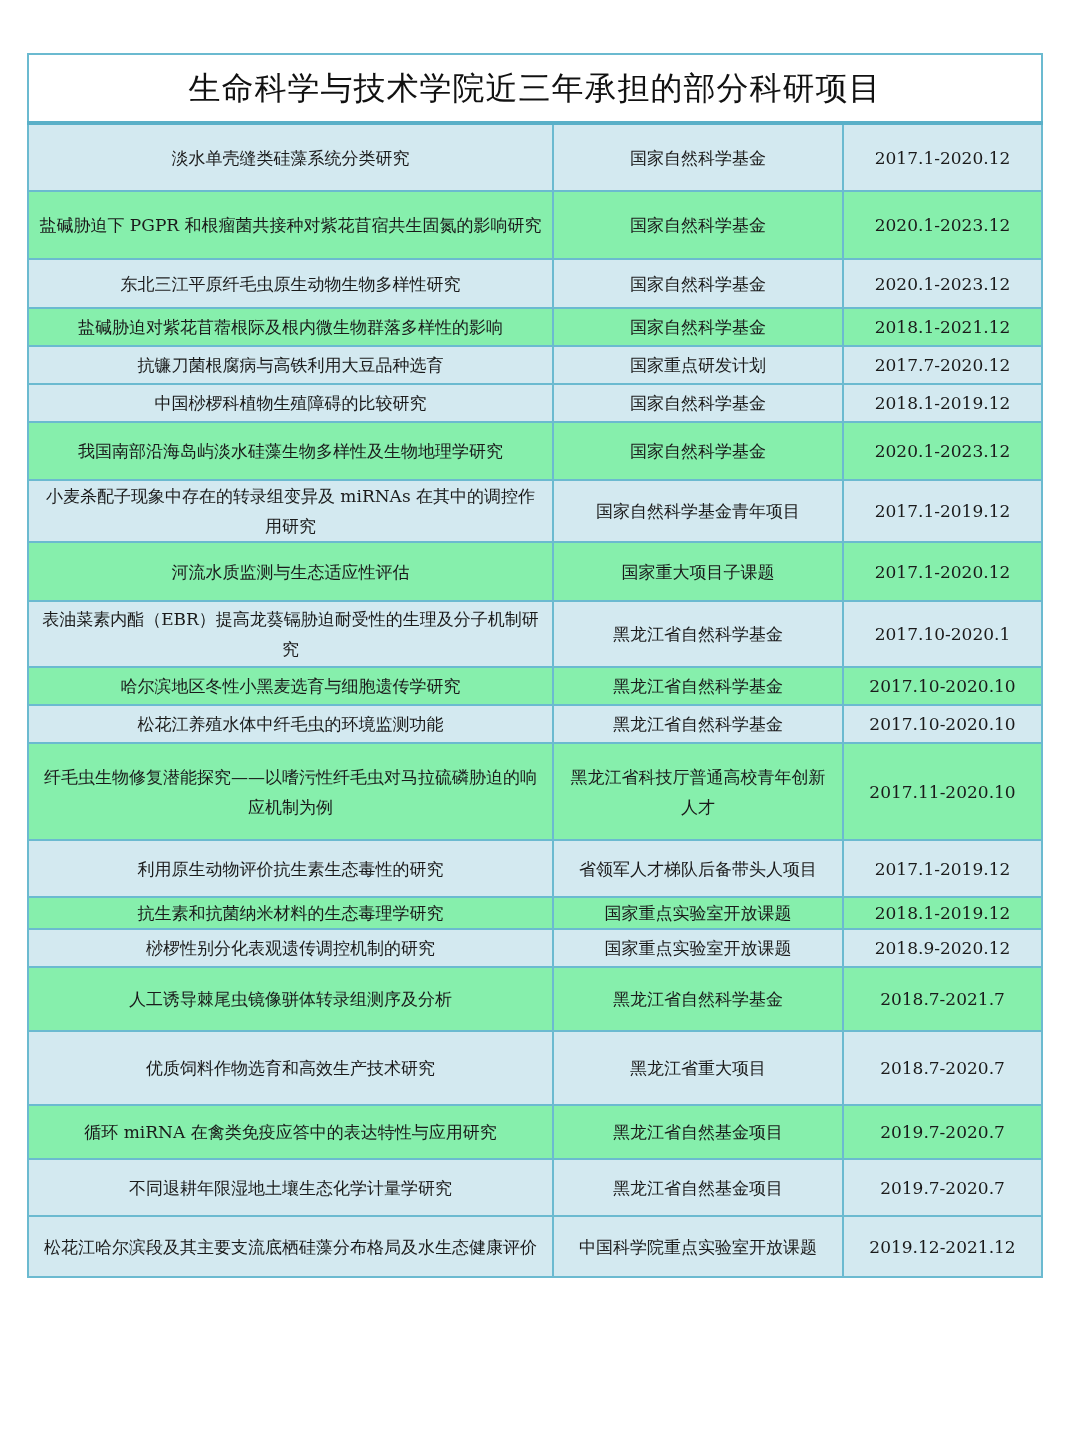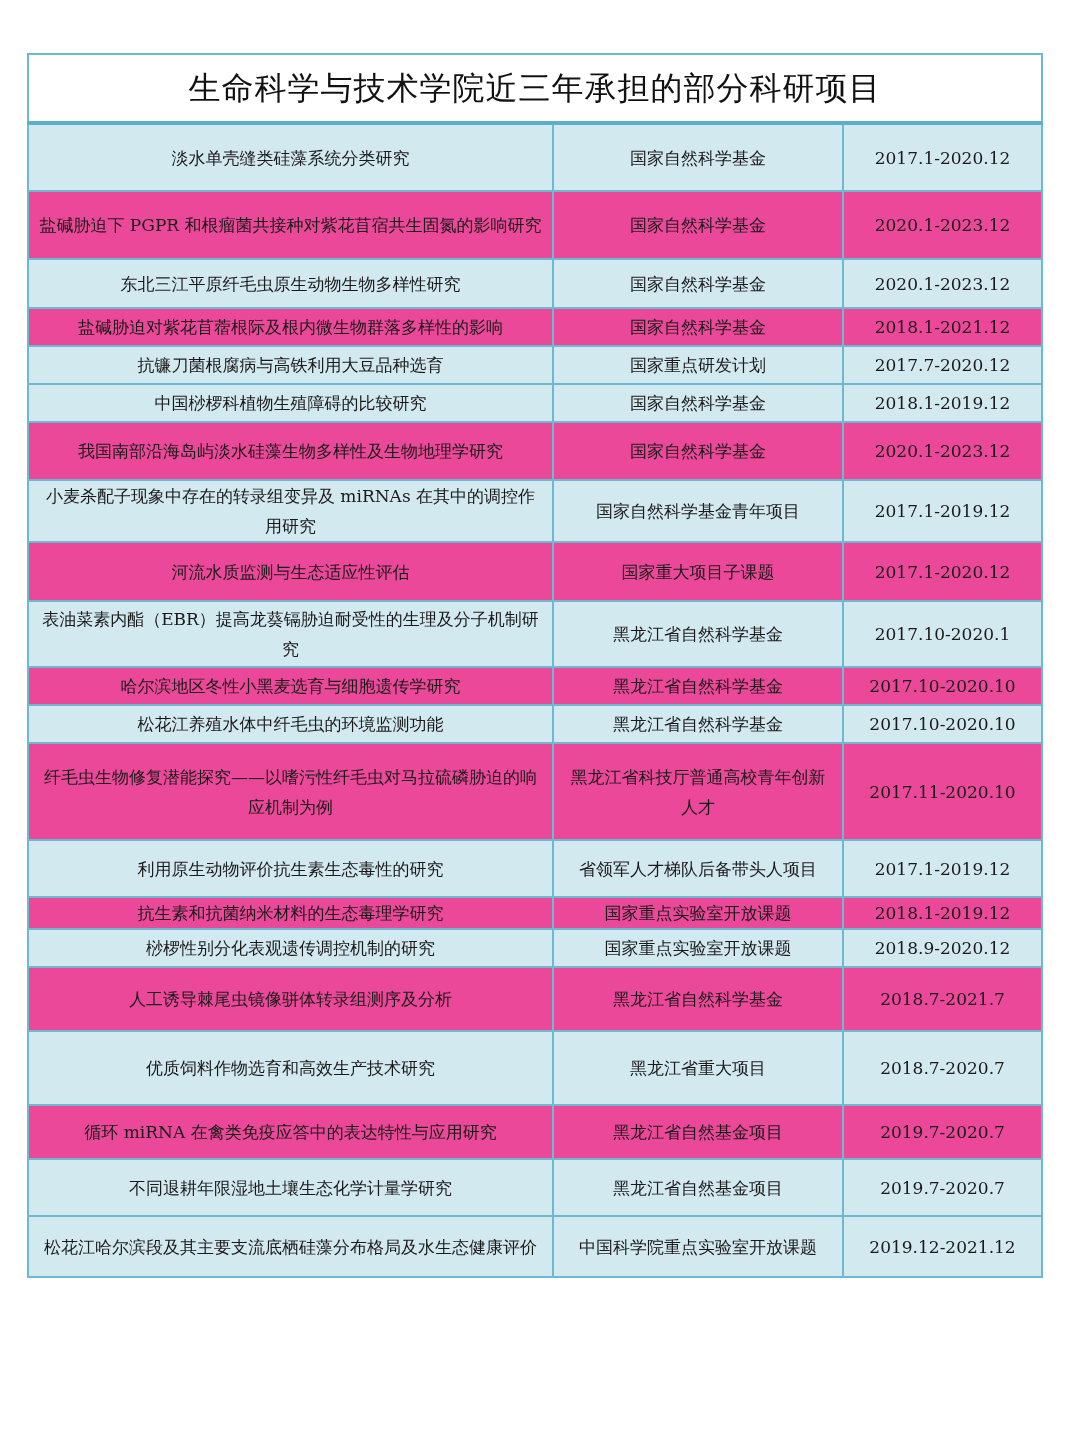--- a/index.html
+++ b/index.html
@@ -2,21 +2,21 @@
 <html><head>
 <meta charset="utf-8">
 <style>
   html, body { margin: 0; padding: 0; background: #ffffff; }
   body { width: 1080px; height: 1430px; position: relative; font-family: "DejaVu Serif", "Liberation Serif", serif; color: #1a1a1a; }
   .table-wrap { position: absolute; left: 27px; top: 53px; width: 1014px; }
   table { border-collapse: collapse; width: 1014px; table-layout: fixed; border: 2px solid #5ab0c8; }
   td { border: 2px solid #6bbad0; text-align: center; vertical-align: middle; padding: 0 10px; font-size: 17px; line-height: 30px; }
   .title-cell { height: 66px; font-size: 32px; line-height: 40px; font-family: "DejaVu Sans", "Liberation Sans", sans-serif; color: #111; background: #ffffff; border-bottom: 4px solid #5ab0c8; letter-spacing: 1px; }
   tr.shade td { background: #d3e9f0; }
-  tr.plain td { background: #ec4899; }
+  tr.plain td { background: #86efac; }
   col.c1 { width: 525px; } col.c2 { width: 290px; } col.c3 { width: 199px; }
   .date { font-family: "DejaVu Serif", "Liberation Serif", serif; font-size: 17px; }
 </style>
 </head>
 <body>
 
 <div class="table-wrap">
   <table>
     <colgroup>
         <col class="c1">

